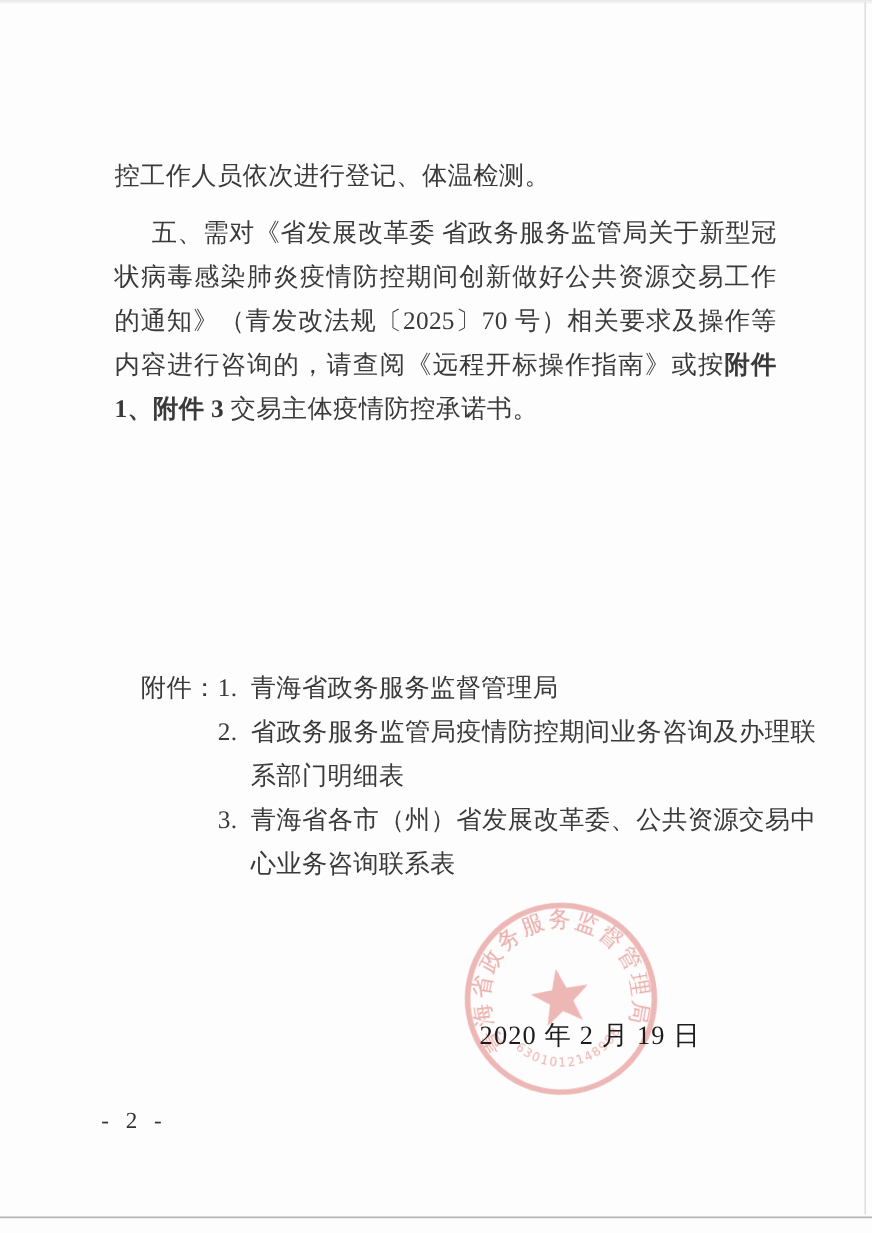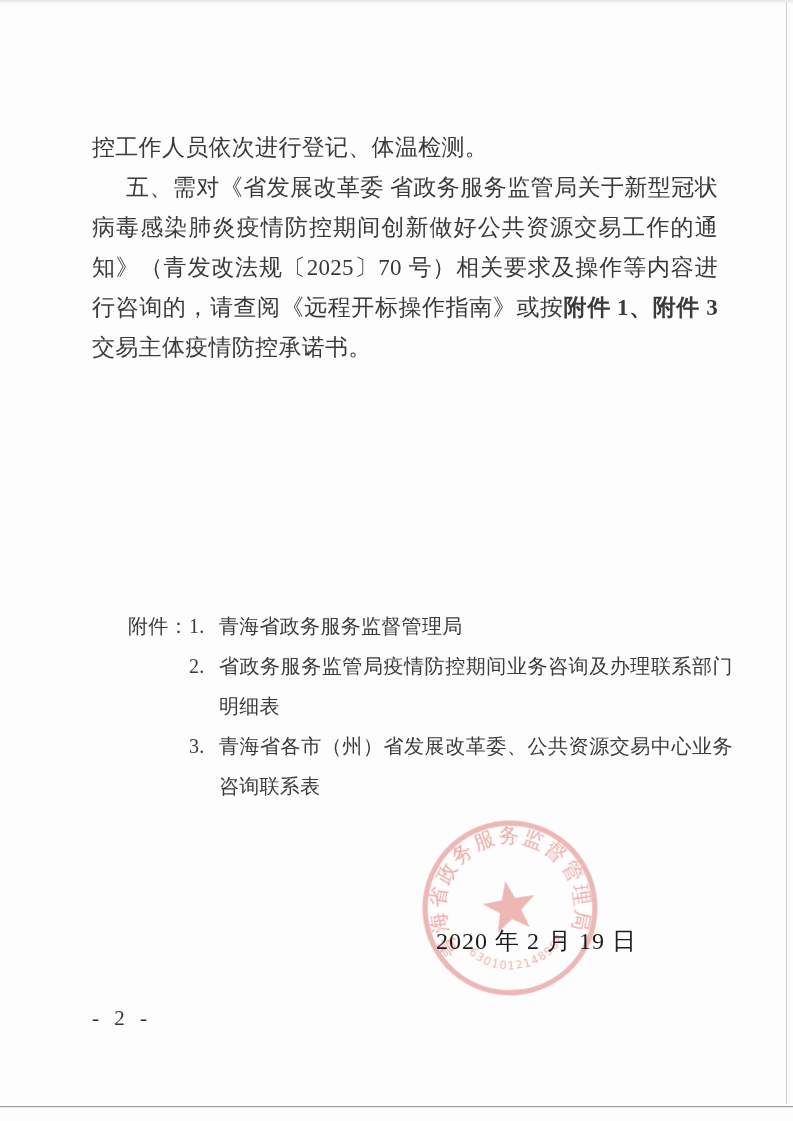--- a/index.html
+++ b/index.html
@@ -25,27 +25,27 @@
   .edge-bottom {
     position: absolute; left: 0; top: 1106px; width: 100%; height: 1px;
     background: #9e9e9e; box-shadow: 0 1px 0 #e8e8e8;
   }
   
   .body-text {
     position: absolute; left: 92px; top: 128px; width: 626px;
     font-size: 23px; line-height: 40px; letter-spacing: 0.3px;
     text-align: justify;
   }
-  .body-text p { margin: 0; }
+  .body-text p { margin: 12px; }
   .body-text p.indent { text-indent: 34px; }
   .bold { font-weight: bold; }
   
   .attachments {
     position: absolute; left: 128px; top: 606px;
-    font-size: 20px; line-height: 40px; letter-spacing: 0.3px;
+    font-size: 23px; line-height: 40px; letter-spacing: 0.3px;
     display: flex; align-items: flex-start;
   }
   .att-label { white-space: nowrap; flex: none; }
   .att-items { display: block; }
   .att-item { display: flex; align-items: flex-start; }
   .att-num { flex: none; width: 30px; }
   .att-text { width: 514px; text-align: justify; }
   
   .seal {
     position: absolute; left: 421px; top: 819px; width: 178px; height: 178px;

